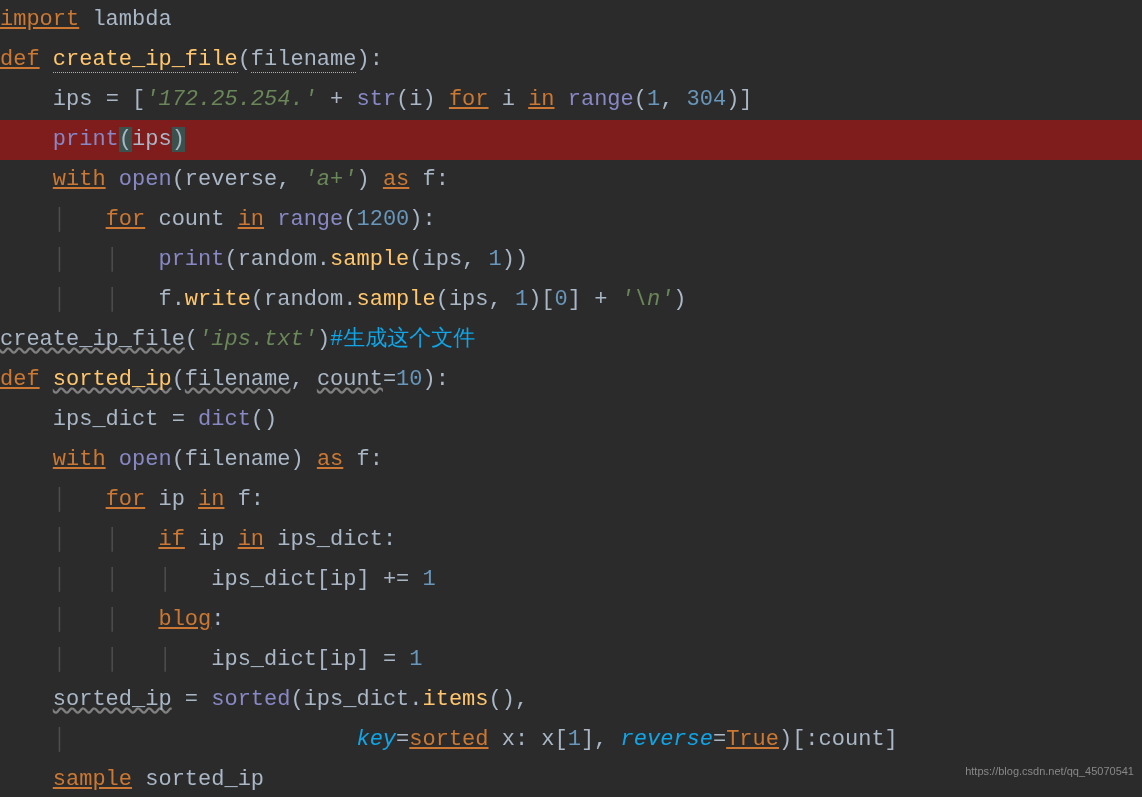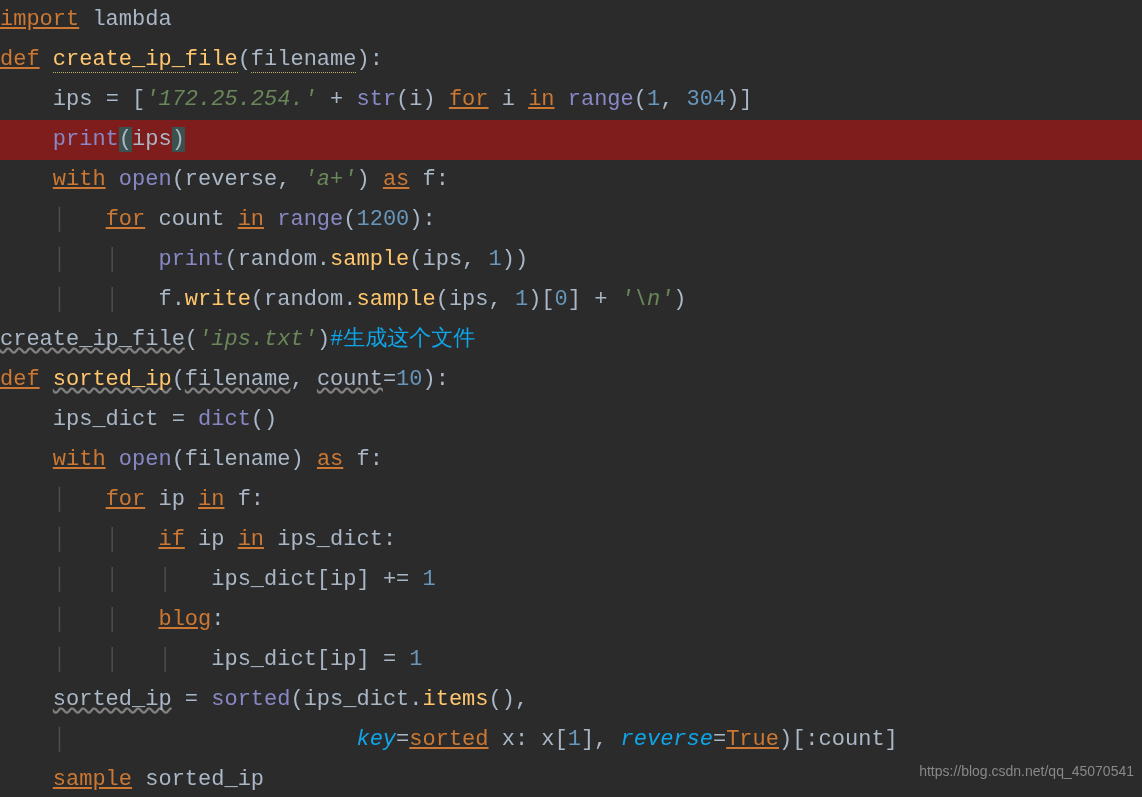--- a/index.html
+++ b/index.html
@@ -27,21 +27,21 @@
   .id { color: #0ea5e9; font-style: italic; }
   .comment { color: #0ea5e9; }
   .underline { border-bottom: 1px dotted #bbb46a; }
   .wavy { text-decoration: underline wavy #808080; text-decoration-skip-ink: none; }
   .currentline { background: #7f1d1d; display: inline-block; width: 100%; }
   .hlparen { background: #3b514d; }
   .watermark {
     position: absolute;
     right: 8px;
     bottom: 6px;
-    font-size: 14px;
+    font-size: 11px;
     color: #888;
     font-family: Arial, sans-serif;
   }
   .guide { color: #4d4d4d; }
 </style>
 </head>
 <body>
 
 <div class="code"><span class="kw">import</span><span> lambda</span>
 <span class="kw">def</span> <span class="fn underline">create_ip_file</span>(<span class="underline">filename</span>):

